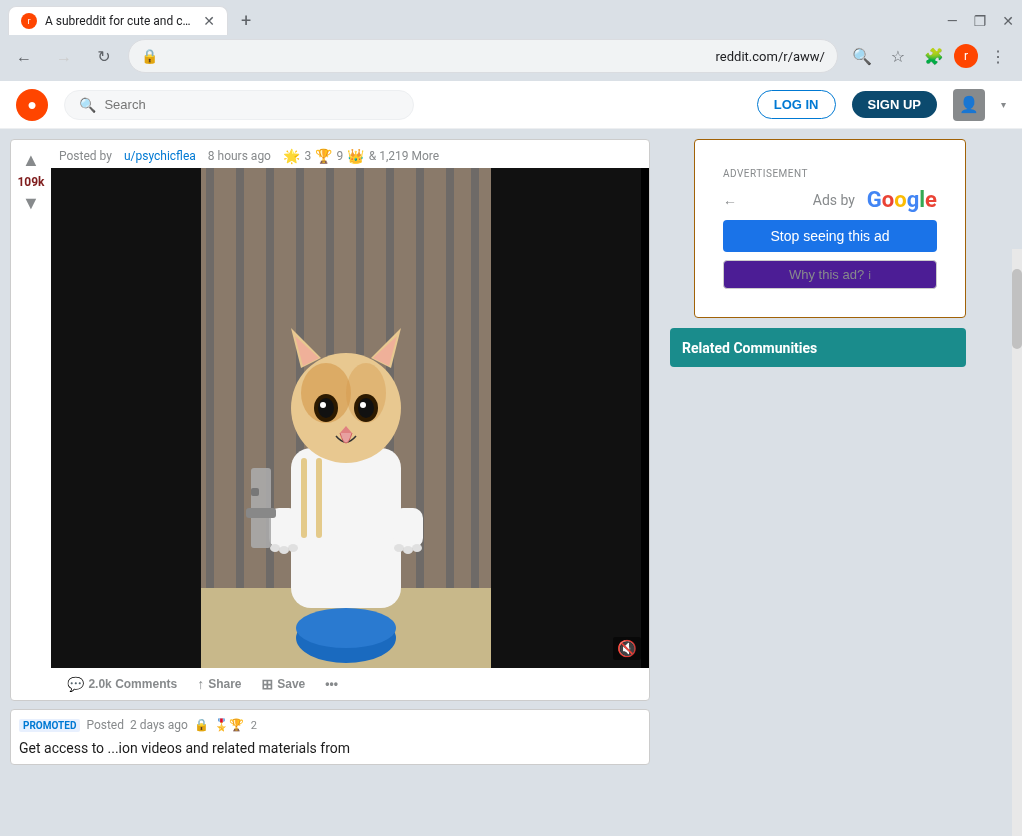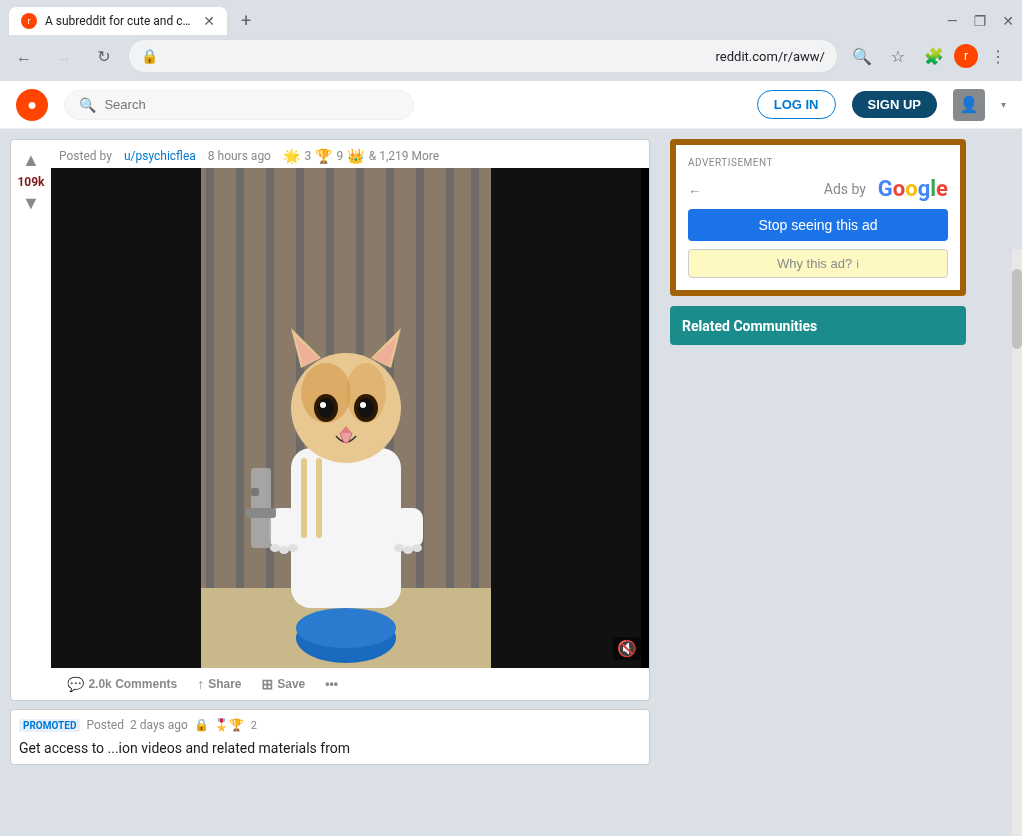--- a/index.html
+++ b/index.html
@@ -60,27 +60,27 @@
     .vote-count { font-size: 12px; font-weight: 700; color: #7f1d1d; }
 
     
     .promoted-card { background: white; border-radius: 4px; border: 1px solid #ccc; margin-top: 8px; }
     .promoted-label { color: #0079d3; font-size: 10px; font-weight: 700; background: #e8f0fe; border-radius: 2px; padding: 1px 4px; }
 
     
     .sidebar { width: 316px; padding: 10px; flex-shrink: 0; }
 
     
-    .ad-panel { background: white; border-radius: 4px; border: 6px solid #a16207; padding: 12px; margin-bottom: 10px; }
+    .ad-panel { background: white; border-radius: 4px; border: 1px solid #a16207; padding: 28px; margin-bottom: 10px; margin-left: 24px; }
     .ad-label { font-size: 10px; color: #878a8c; text-transform: uppercase; letter-spacing: 0.5px; margin-bottom: 8px; }
     .ad-header { display: flex; align-items: center; justify-content: center; gap: 4px; margin-bottom: 8px; }
     .ad-back-btn { color: #878a8c; font-size: 14px; margin-right: auto; cursor: pointer; }
     .ads-by-text { font-size: 14px; color: #878a8c; }
     .stop-ad-btn { width: 100%; background: #1a73e8; color: white; border: none; border-radius: 4px; padding: 8px; font-size: 14px; cursor: pointer; margin-bottom: 8px; }
-    .why-ad-btn { width: 100%; background: #fef9c3; color: #878a8c; border: 1px solid #ccc; border-radius: 4px; padding: 6px; font-size: 13px; cursor: pointer; display: flex; align-items: center; justify-content: center; gap: 4px; }
+    .why-ad-btn { width: 100%; background: #4c1d95; color: #878a8c; border: 1px solid #ccc; border-radius: 4px; padding: 6px; font-size: 13px; cursor: pointer; display: flex; align-items: center; justify-content: center; gap: 4px; }
 
     
     .related-panel { background: #1a8c8c; border-radius: 4px; overflow: hidden; }
     .related-header { background: #1a8c8c; padding: 10px 12px; }
     .related-title { color: white; font-size: 14px; font-weight: 700; }
 
     
     .scrollbar { position: absolute; right: 0; top: 120px; width: 10px; height: 600px; background: #e8e8e8; }
     .scrollbar-thumb { width: 10px; height: 80px; background: #c1c1c1; border-radius: 5px; margin-top: 20px; }
   </style>

